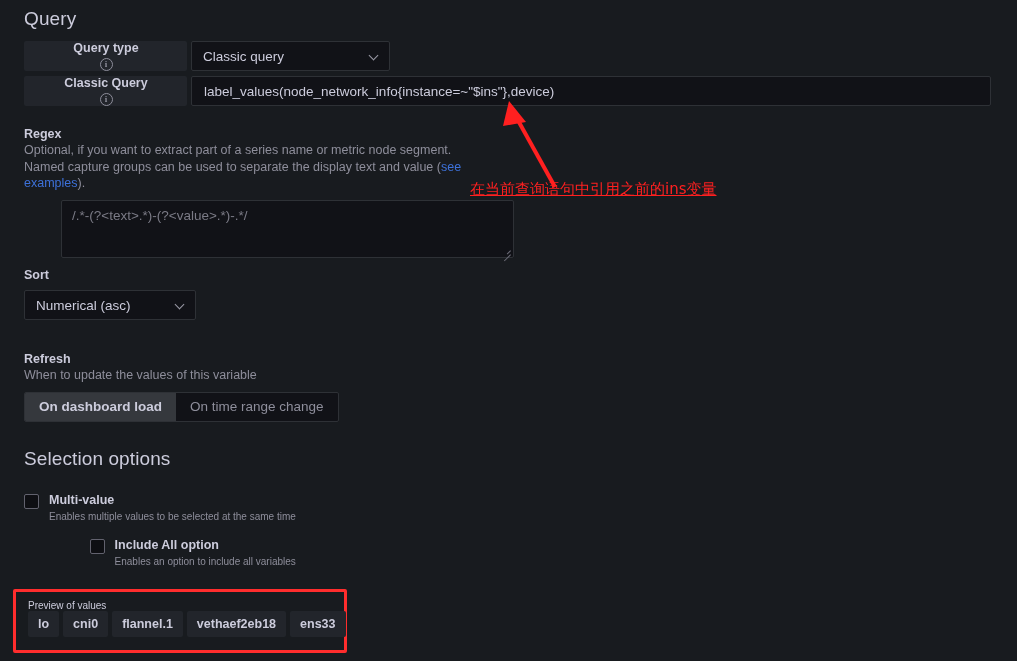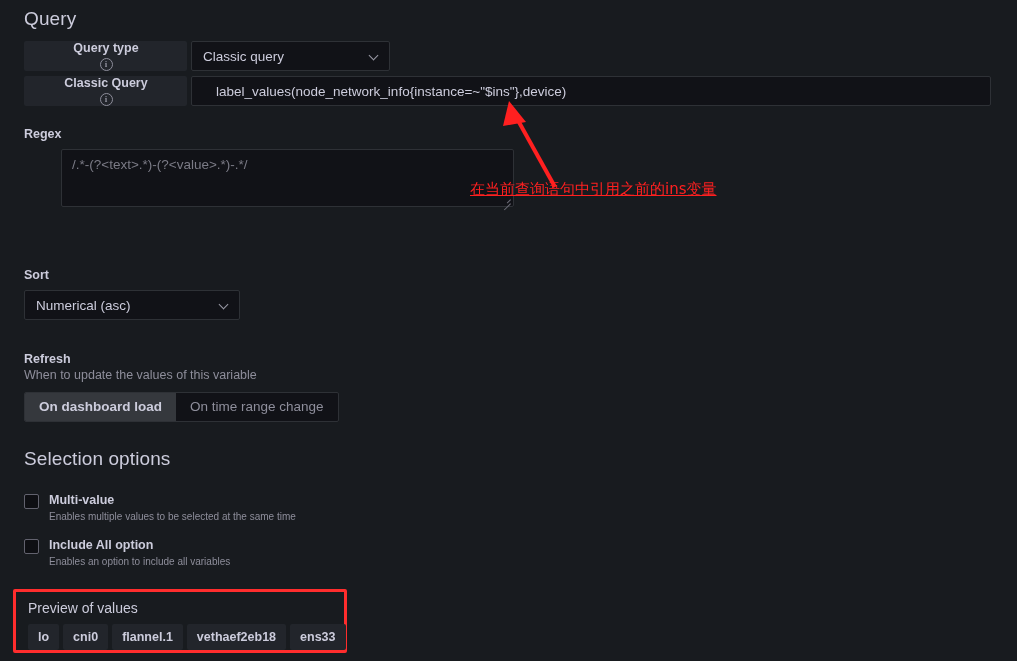--- a/index.html
+++ b/index.html
@@ -91,21 +91,21 @@
     transform: rotate(45deg);
   }
 
   .text-input {
     height: 30px;
     background: #111217;
     border: 1px solid #2e3136;
     border-radius: 2px;
     display: flex;
     align-items: center;
-    padding: 0 24px;
+    padding: 0 12px;
     font-size: 13.5px;
     color: #ccccdc;
     width: 800px;
   }
 
   
   .lbl {
     font-size: 12.5px;
     font-weight: bold;
     color: #ccccdc;
@@ -167,21 +167,21 @@
     cursor: pointer;
     background: transparent;
   }
   .radio-opt.active {
     background: #35383d;
     color: #ccccdc;
     font-weight: bold;
   }
 
   
-  .check-row { display: flex; margin-bottom: 16px; }
+  .check-row { display: flex; margin-bottom: 16px; justify-content: flex-end; }
   .checkbox {
     width: 15px; height: 15px;
     border: 1px solid #62626e;
     border-radius: 2px;
     background: #0e0f13;
     margin-right: 10px;
     margin-top: 1px;
     flex: none;
     cursor: pointer;
   }
@@ -202,23 +202,23 @@
     position: absolute;
     left: 13px;
     top: 589px;
     width: 334px;
     height: 64px;
     border: 3px solid #ff2d2d;
     border-radius: 2px;
     padding: 8px 10px 0 12px;
   }
   .preview-title {
-    font-size: 14px;
-    color: #ccccdc;
-    margin-bottom: 8px;
+    font-size: 10px;
+    color: #ccccdc;
+    margin-bottom: 0;
   }
   .chips { display: flex; gap: 4px; }
   .chip {
     background: #22252b;
     border-radius: 2px;
     padding: 6px 10px;
     font-size: 12.5px;
     font-weight: bold;
     color: #ccccdc;
     white-space: nowrap;
@@ -271,32 +271,33 @@
   </div>
   <div class="field-control">
     <div class="text-input">
       <span>label_values(node_network_info{instance=~"$ins"},device)</span>
     </div>
   </div>
 </div>
 
 <div style="position:absolute; left:24px; top:127px;">
   <div class="lbl">Regex</div>
+  <div class="desc"><span>Optional, if you want to extract part of a series name or metric node segment. Named capture groups can be used to separate the display text and value (</span><a class="link">see examples</a><span>).</span></div>
   <div class="regex-area">
     <span>/.*-(?&lt;text&gt;.*)-(?&lt;value&gt;.*)-.*/</span>
     <span class="resize-grip">
       <i></i>
         <i></i>
     </span>
   </div>
 </div>
 
 <div style="position:absolute; left:24px; top:268px;">
   <div class="lbl">Sort</div>
-  <div class="select-box" style="width:216px; margin-top:8px;">
+  <div class="select-box" style="width:172px; margin-top:8px;">
     <span>Numerical (asc)</span>
     <span class="chev"></span>
   </div>
 </div>
 
 <div style="position:absolute; left:24px; top:352px;">
   <div class="lbl">Refresh</div>
   <div class="desc">When to update the values of this variable</div>
   <div class="radio-group">
     <div class="radio-opt active">On dashboard load</div>

